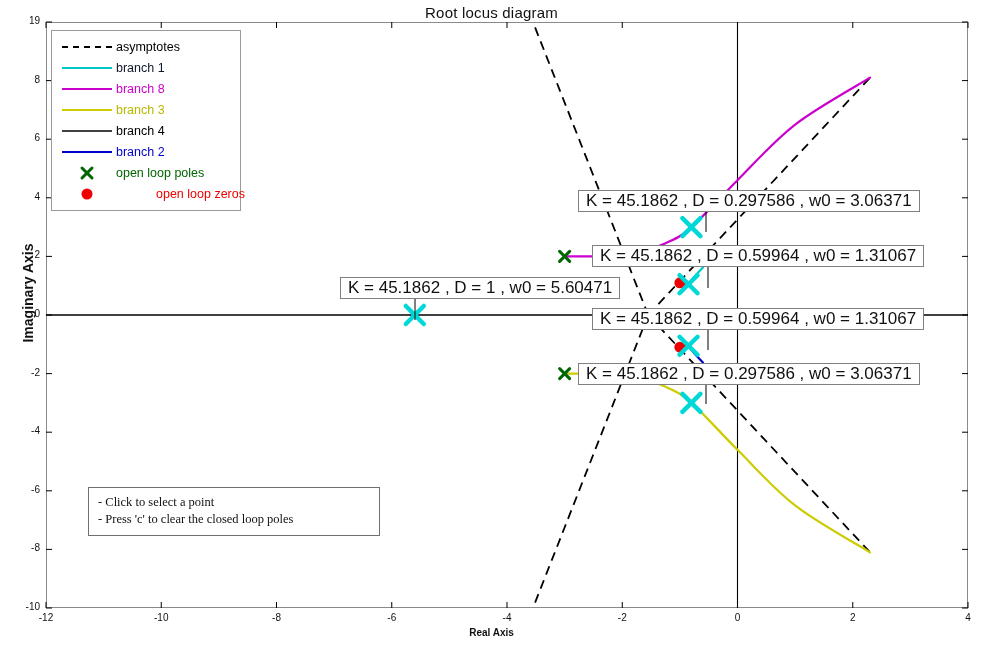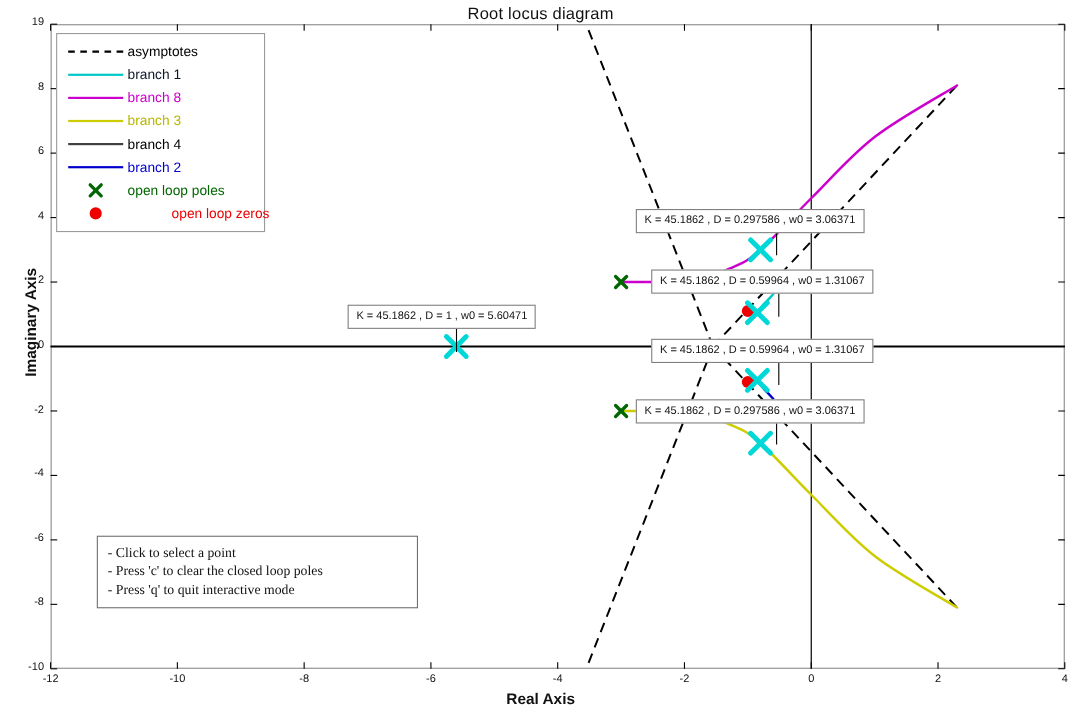--- a/index.html
+++ b/index.html
@@ -6,35 +6,35 @@
   body{width:983px;height:649px;position:relative;overflow:hidden;
        font-family:"Liberation Sans",sans-serif;color:#000;}
   #root{position:absolute;left:0;top:0;width:983px;height:649px;}
   #title{position:absolute;left:0;top:4px;width:983px;text-align:center;
          font-size:15px;color:#111;letter-spacing:.2px;}
   #plotbox{position:absolute;left:46px;top:22px;width:922px;height:586px;
            border:1px solid #8a8a8a;box-sizing:border-box;background:#fff;}
   .xticklab{position:absolute;font-size:10px;color:#111;text-align:center;width:40px;}
   .yticklab{position:absolute;font-size:10px;color:#111;text-align:right;width:34px;}
   #xlabel{position:absolute;left:0;top:627px;width:983px;text-align:center;
-          font-size:14px;font-weight:bold;color:#111;}
+          font-size:10px;font-weight:bold;color:#111;}
   #ylabel{position:absolute;left:-52px;top:285px;width:160px;text-align:center;
           font-size:14px;font-weight:bold;color:#111;
           transform:rotate(-90deg);transform-origin:center center;}
   svg.ov{position:absolute;left:0;top:0;width:983px;height:649px;overflow:visible;}
   #legend{position:absolute;left:51px;top:30px;width:190px;
           background:#fff;border:1px solid #9a9a9a;padding:5px 6px 6px 6px;
           box-sizing:border-box;}
   .lgrow{display:flex;align-items:center;height:21px;}
   .lgsym{width:58px;flex:0 0 58px;display:flex;align-items:center;justify-content:center;}
   .lgtxt{font-size:12.5px;white-space:nowrap;}
   .lgline{width:50px;height:0;border-top-width:2px;border-top-style:solid;}
   .lgdash{width:50px;height:0;border-top:2px dashed #000;}
   .annot{position:absolute;background:#fff;border:1.6px solid #808080;
-         font-size:10px;color:#111;padding:3px 7px;white-space:nowrap;
+         font-size:17px;color:#111;padding:3px 7px;white-space:nowrap;
          line-height:14px;box-sizing:border-box;}
   #helpbox{position:absolute;left:88px;top:487px;width:292px;
            background:#fff;border:1.6px solid #707070;padding:6px 9px 7px 9px;
            box-sizing:border-box;font-size:12.5px;line-height:17px;color:#111;font-family:Liberation Serif, serif;}
 </style>
 </head>
 <body>
 
 <div id="root">
 
@@ -196,29 +196,28 @@
   <svg class="ov">
       <line x1="706" y1="232" x2="706" y2="199" stroke="#000" stroke-width="1"></line>
       <line x1="708" y1="288" x2="708" y2="254" stroke="#000" stroke-width="1"></line>
       <line x1="415" y1="320" x2="415" y2="286" stroke="#000" stroke-width="1"></line>
       <line x1="708" y1="350" x2="708" y2="317" stroke="#000" stroke-width="1"></line>
       <line x1="706" y1="404" x2="706" y2="372" stroke="#000" stroke-width="1"></line>
     </svg>
     <div id="annot-layer">
       <div class="annot" style="left: 578px; top: 190px;">K = 45.1862 , D = 0.297586 , w0 = 3.06371</div>
       <div class="annot" style="left: 592px; top: 245px;">K = 45.1862 , D = 0.59964 , w0 = 1.31067</div>
-      <div class="annot" style="left: 316px; top: 277px;">K = 45.1862 , D = 1 , w0 = 5.60471</div>
+      <div class="annot" style="left: 340px; top: 277px;">K = 45.1862 , D = 1 , w0 = 5.60471</div>
       <div class="annot" style="left: 592px; top: 308px;">K = 45.1862 , D = 0.59964 , w0 = 1.31067</div>
       <div class="annot" style="left: 578px; top: 363px;">K = 45.1862 , D = 0.297586 , w0 = 3.06371</div>
     </div>
 
   <div id="helpbox">
       <div>- Click to select a point</div>
       <div>- Press 'c' to clear the closed loop poles</div>
-      <div>- Press 'q' to quit interactive mode</div>
     </div>
 
 <div class="xticklab" style="left: 26px; top: 612px;">-12</div>
     <div class="xticklab" style="left: 141.25px; top: 612px;">-10</div>
     <div class="xticklab" style="left: 256.5px; top: 612px;">-8</div>
     <div class="xticklab" style="left: 371.75px; top: 612px;">-6</div>
     <div class="xticklab" style="left: 487px; top: 612px;">-4</div>
     <div class="xticklab" style="left: 602.25px; top: 612px;">-2</div>
     <div class="xticklab" style="left: 717.5px; top: 612px;">0</div>
     <div class="xticklab" style="left: 832.75px; top: 612px;">2</div>

